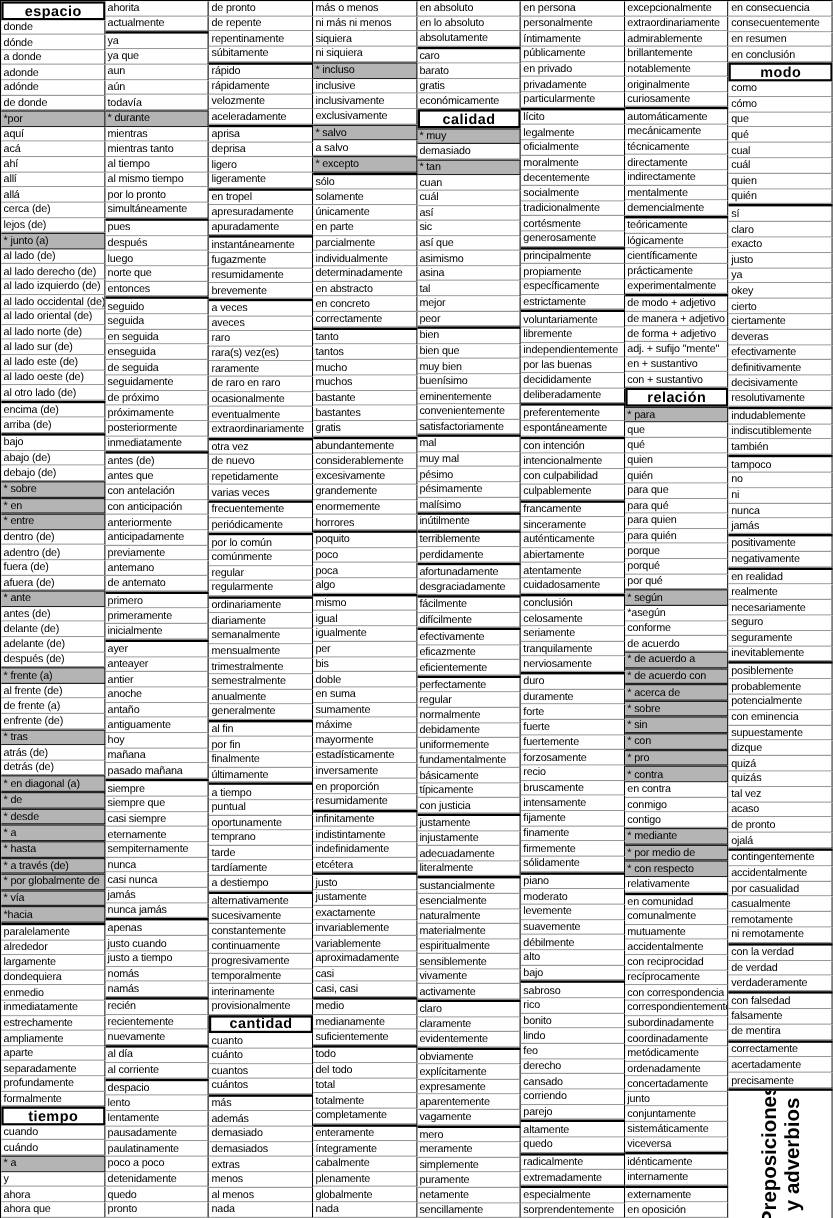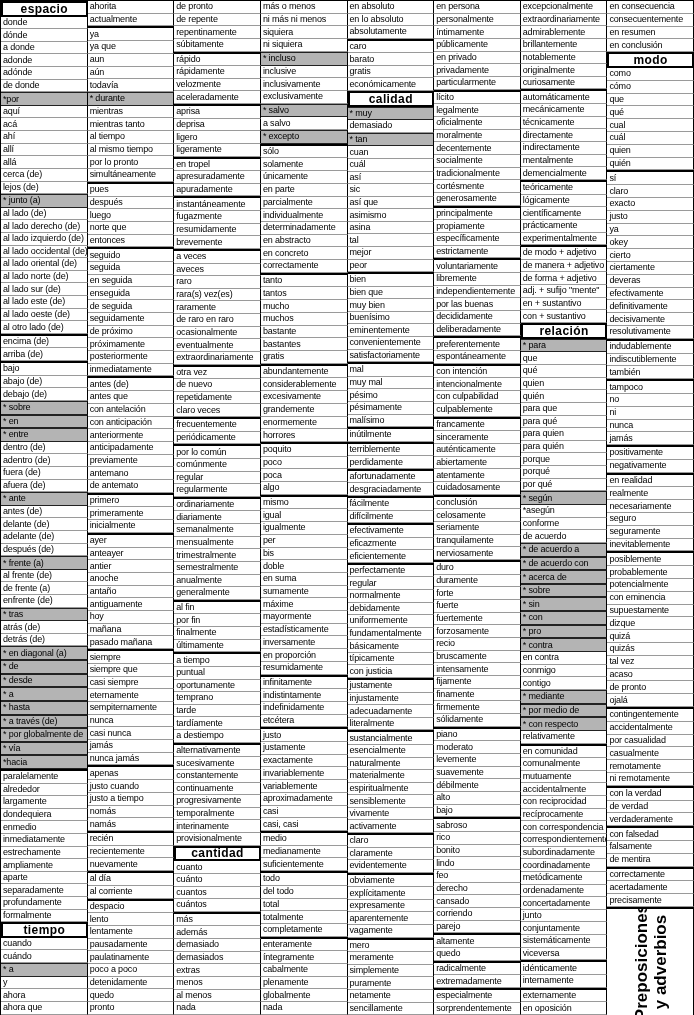--- a/index.html
+++ b/index.html
@@ -628,21 +628,21 @@
       <div class="cell sep">
         <span>otra vez</span>
       </div>
       <div class="cell">
         <span>de nuevo</span>
       </div>
       <div class="cell">
         <span>repetidamente</span>
       </div>
       <div class="cell">
-        <span>claro veces</span>
+        <span>varias veces</span>
       </div>
       <div class="cell sep">
         <span>frecuentemente</span>
       </div>
       <div class="cell">
         <span>periódicamente</span>
       </div>
       <div class="cell sep">
         <span>por lo común</span>
       </div>

